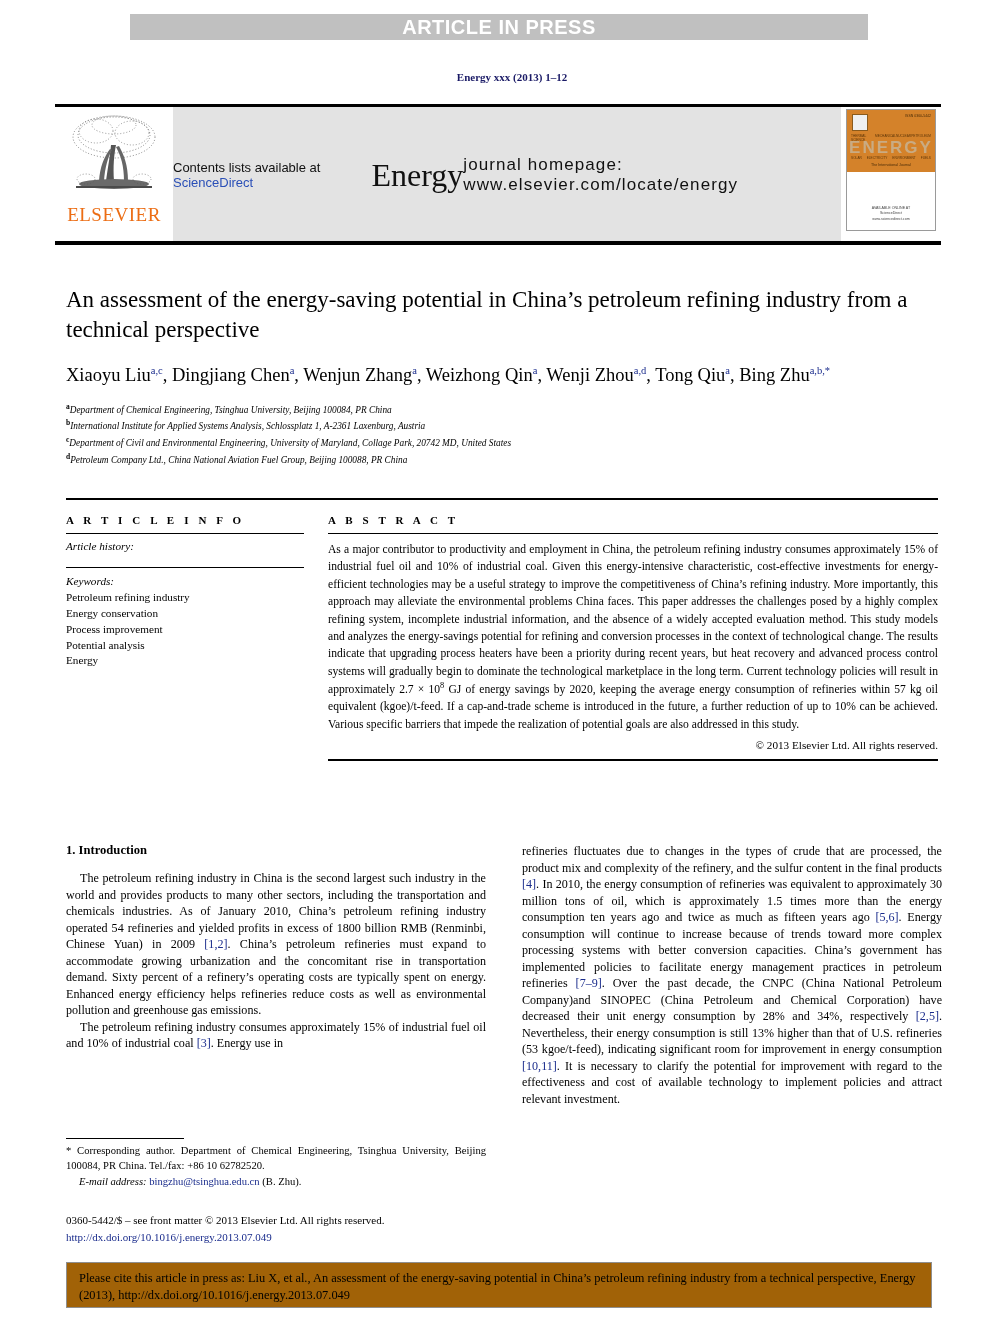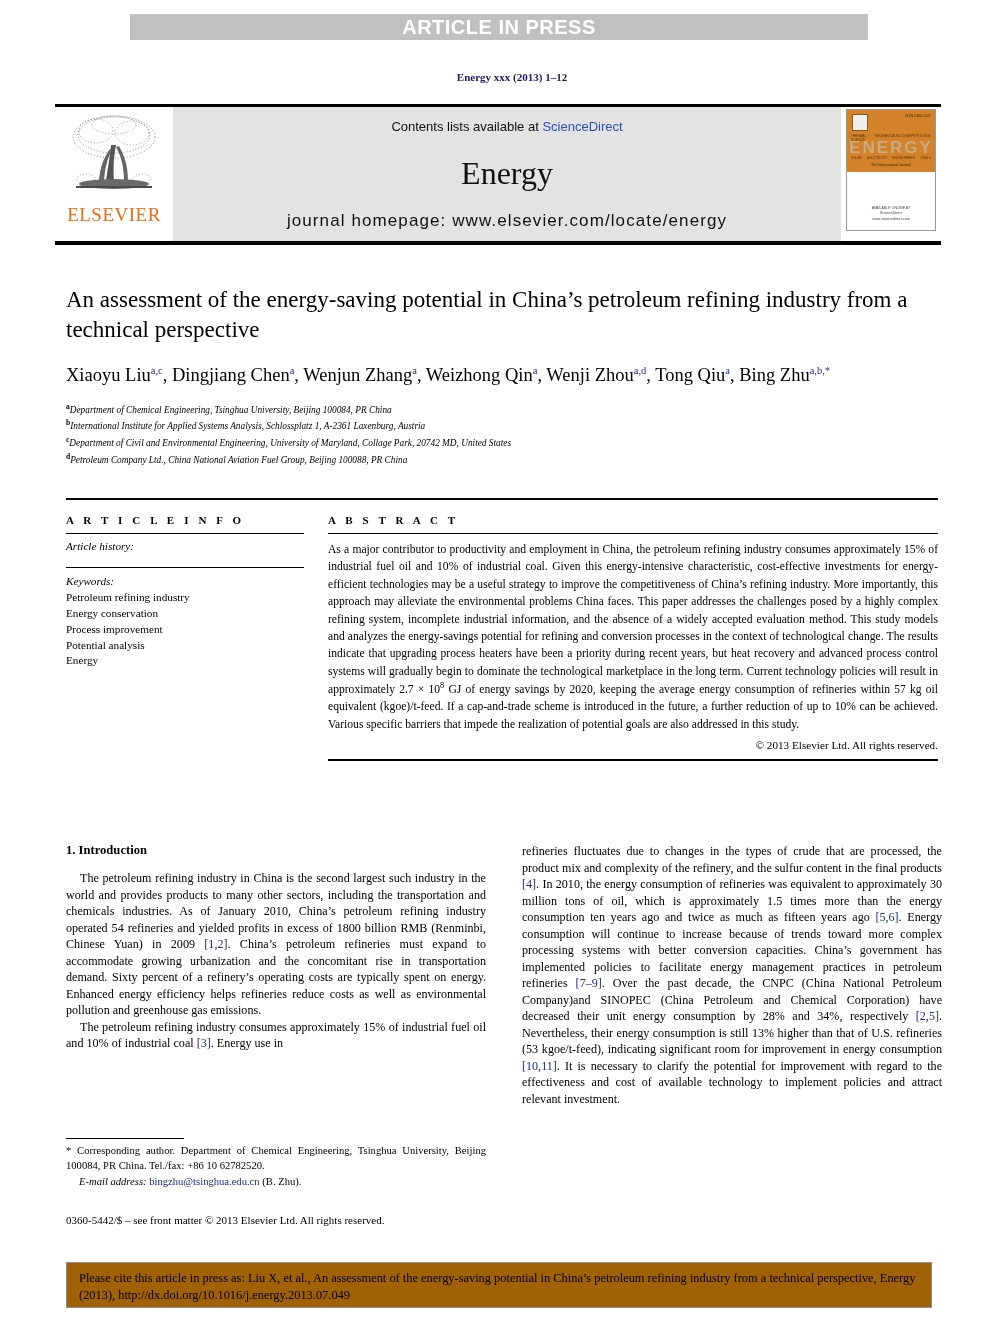--- a/index.html
+++ b/index.html
@@ -86,21 +86,21 @@
     font-size: 19px;
     letter-spacing: 0.5px;
     color: #ec6d14;
     font-weight: normal;
     margin-top: 1px;
   }
   .center-block {
     flex: 1 1 auto;
     background: #e3e3e3;
     display: flex;
-    flex-direction: column;
+    flex-direction: row;
     align-items: center;
     justify-content: space-between;
     padding: 12px 0 10px 0;
     box-sizing: border-box;
   }
   .contents-line {
     font-family: "Liberation Sans", sans-serif;
     font-size: 13px;
     color: #111;
   }
@@ -455,19 +455,20 @@
     <div class="fn-text">* Corresponding author. Department of Chemical Engineering, Tsinghua University, Beijing 100084, PR China. Tel./fax: +86 10 62782520.</div>
     <div class="fn-text fn-email">
       <span class="lbl">E-mail address:</span>
       <span class="mail">bingzhu@tsinghua.edu.cn</span>
       <span>(B. Zhu).</span>
     </div>
   </div>
 
   <div class="issn-block">
     <div>0360-5442/$ – see front matter © 2013 Elsevier Ltd. All rights reserved.</div>
+    <div class="issn-doi">http://dx.doi.org/10.1016/j.energy.2013.07.049</div>
   </div>
 
   <div class="cite-box">
     <div class="cite-text">Please cite this article in press as: Liu X, et al., An assessment of the energy-saving potential in China’s petroleum refining industry from a technical perspective, Energy (2013), http://dx.doi.org/10.1016/j.energy.2013.07.049</div>
   </div>
 
 </div>
 
 </body></html>

